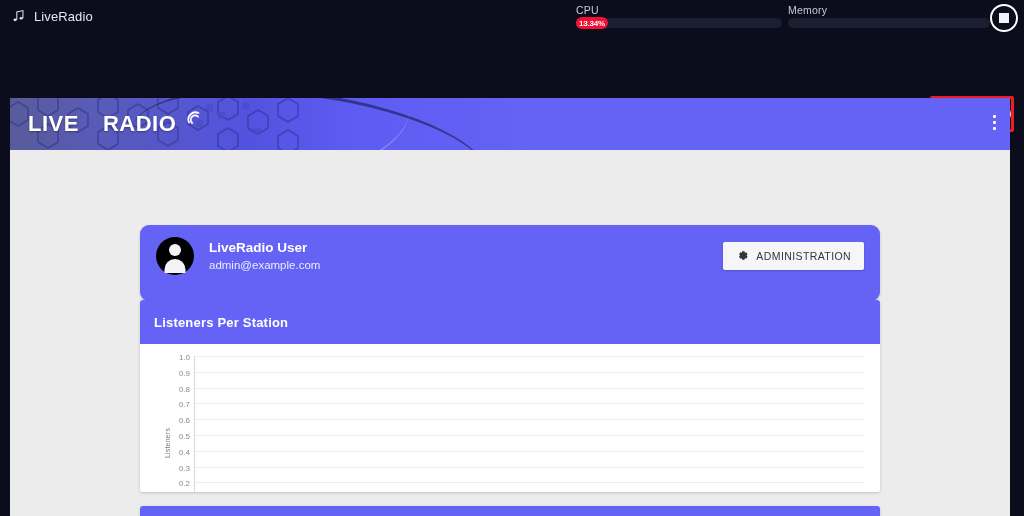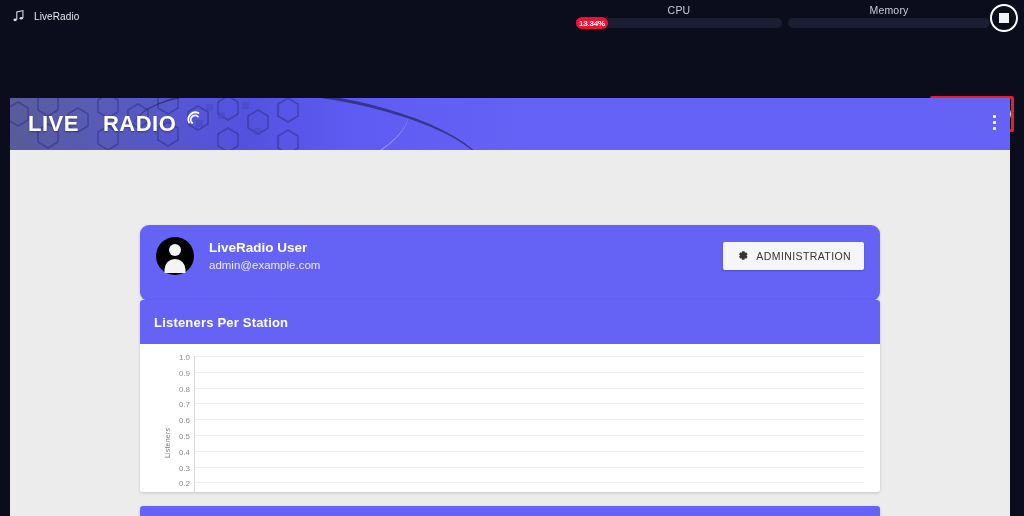--- a/index.html
+++ b/index.html
@@ -17,31 +17,30 @@
   }
   .chrome-top {
     position:relative; height:38px;
   }
   .app-title-wrap {
     position:absolute; left:12px; top:8px;
     display:flex; align-items:center; gap:8px;
   }
   .note-icon { width:14px; height:16px; color:#dfe1ea; display:block; }
   .app-title {
-    color:#e6e8f0; font-size:10px; letter-spacing:.1px;
+    color:#e6e8f0; font-size:13px; letter-spacing:.1px;
   }
 
   
   .gauge { position:absolute; top:4px; }
   .gauge.cpu { left:576px; width:206px; }
   .gauge.mem { left:788px; width:202px; }
   .gauge-label {
     color:#c8cbd8; font-size:10.5px; margin-bottom:2px; display:block;
     letter-spacing:.2px;
-    text-align:center;
   }
   .gauge-track {
     position:relative; height:10px; border-radius:5px;
     background:#1b1d30;
   }
   .gauge-fill {
     position:absolute; left:0; top:0; height:10px; border-radius:5px;
     background:#ee1133;
   }
   .gauge-val {

